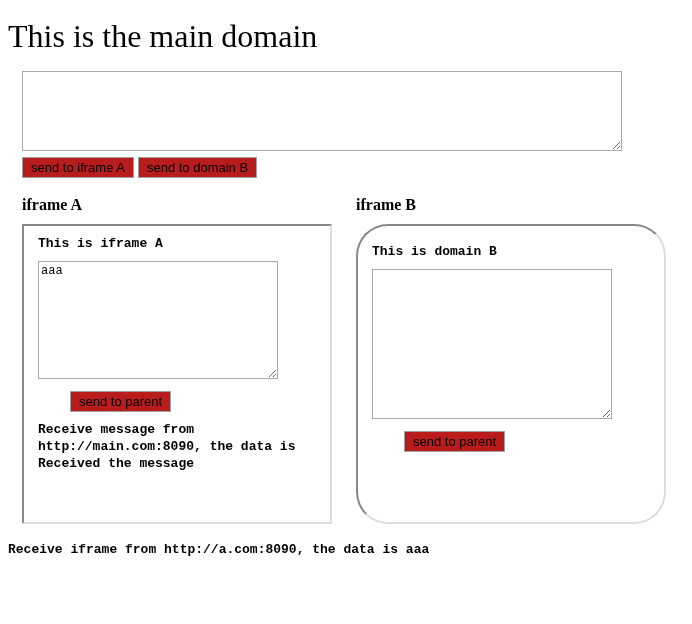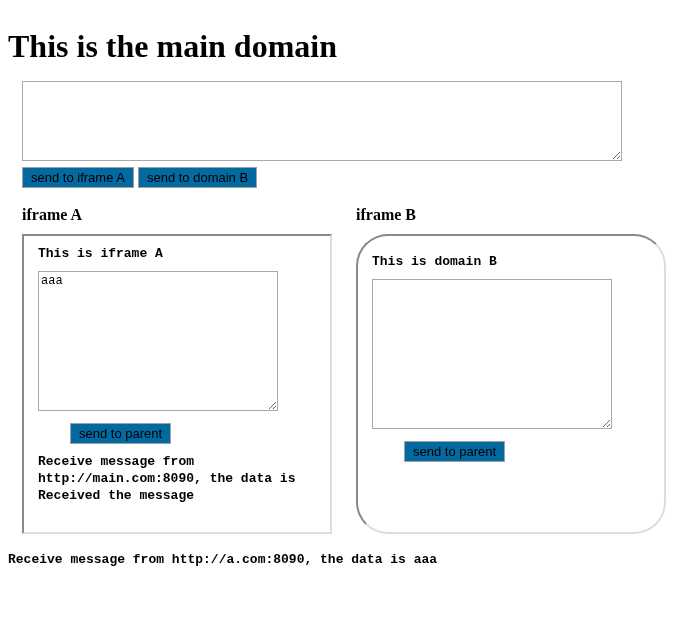--- a/index.html
+++ b/index.html
@@ -5,42 +5,42 @@
     * { box-sizing: border-box; }
     body {
       margin: 8px;
       font-family: "Times New Roman", Times, serif;
       font-size: 16px;
       width: 676px;
       color: #000;
     }
     h1 {
       font-size: 32px;
-      font-weight: bold;
-      margin: 20px 0 16px 0;
+      font-weight: normal;
+      margin: 10px 0 16px 0;
     }
     .main-textarea {
       display: block;
       width: 600px;
       height: 80px;
       margin-left: 14px;
       font-family: Arial, sans-serif;
       font-size: 13px;
       padding: 2px;
       border: 1px solid #a9a9a9;
       resize: both;
     }
     .btn-row {
       margin: 6px 0 6px 14px;
     }
     button.sys {
       font-family: Arial, sans-serif;
       font-size: 13px;
       padding: 2px 8px;
-      background: #0369a1;
+      background: #b91c1c;
       border: 1px solid #a0a0a0;
       cursor: pointer;
     }
     .sel {
       border: 1px solid #7eb4ea;
       background: #e5f1fb;
     }
     .cols {
       display: flex;
       gap: 24px;
@@ -80,21 +80,21 @@
       padding: 10px 10px 10px 14px;
       font-family: "SimSun", "NSimSun", "Courier New", monospace;
       font-size: 13px;
       font-weight: bold;
     }
     .domain-header {
       margin: 0 0 10px 0;
     }
     .inner-textarea {
       width: 240px;
-      height: 140px;
+      height: 118px;
       font-family: "SimSun", "NSimSun", "Courier New", monospace;
       font-size: 12px;
       font-weight: normal;
       padding: 2px;
       border: 1px solid #a9a9a9;
       resize: both;
     }
     .inner-btn-row { margin-top: 8px; margin-bottom: 10px; margin-left: 32px; }
     .recv {
       font-family: "SimSun", "NSimSun", "Courier New", monospace;
@@ -158,13 +158,13 @@
           <button class="sys">send to parent</button>
         </div>
 
         <div class="recv"></div>
       </div>
     </div>
   </div>
 
 </div>
 
-<div class="bottom-recv">Receive message from http://a.com:8090, the data is aaa</div>
+<div class="bottom-recv">Receive iframe from http://a.com:8090, the data is aaa</div>
 
 </body></html>

